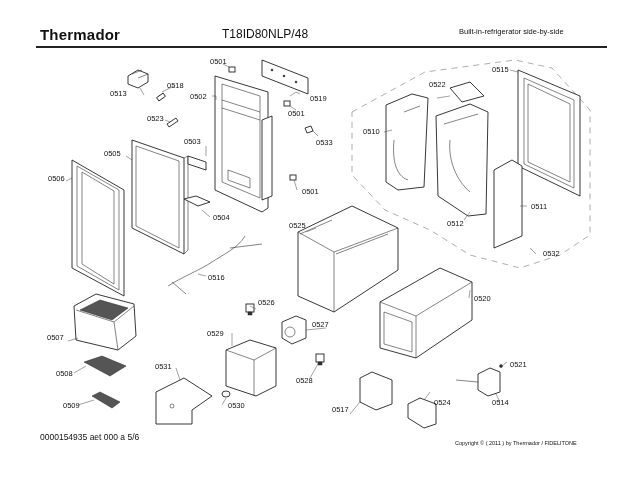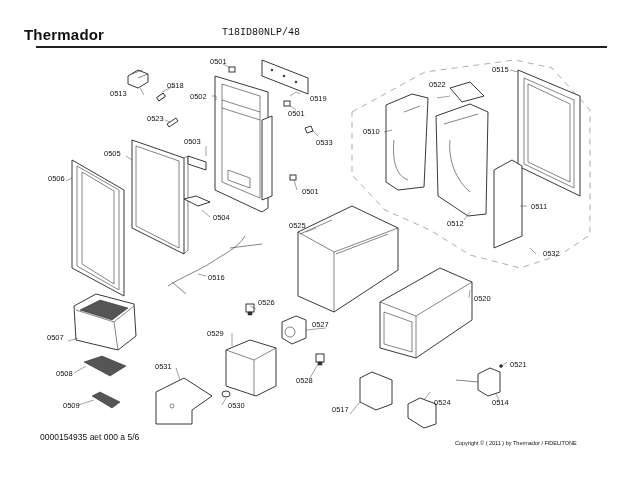--- a/index.html
+++ b/index.html
@@ -1,37 +1,38 @@
 <!DOCTYPE html>
 <html><head>
 <meta charset="utf-8">
 <style>
   html,body{margin:0;padding:0;background:#fff;}
   body{width:640px;height:480px;position:relative;overflow:hidden;font-family:"Liberation Sans",sans-serif;color:#111;}
-  .brand{position:absolute;left:24px;top:26px;font-size:15px;font-weight:bold;letter-spacing:0.2px;}
-  .model{position:absolute;left:222px;top:27px;font-size:10px;font-family:Liberation Mono, monospace;}
+  .brand{position:absolute;left:40px;top:26px;font-size:15px;font-weight:bold;letter-spacing:0.2px;}
+  .model{position:absolute;left:222px;top:27px;font-size:12px;}
   .desc{position:absolute;left:459px;top:26px;font-size:7.5px;line-height:12px;}
   .rule{position:absolute;left:36px;top:46px;width:571px;height:2px;background:#222;}
   .footer-left{position:absolute;left:40px;top:432px;font-size:8.5px;}
   .footer-right{position:absolute;left:455px;top:440px;font-size:5.5px;}
   svg.diagram{position:absolute;left:0;top:0;}
   .lbl{font-family:"Liberation Sans",sans-serif;font-size:7.5px;fill:#111;}
   .part{fill:#fff;stroke:#222;stroke-width:0.9;}
   .thin{fill:none;stroke:#333;stroke-width:0.6;}
   .lead{fill:none;stroke:#444;stroke-width:0.5;}
   .dash{fill:none;stroke:#777;stroke-width:0.6;stroke-dasharray:6 5;}
   .dark{fill:#333;stroke:#222;stroke-width:0.5;}
   .grid{fill:#555;stroke:#222;stroke-width:0.5;}
 </style>
 </head>
 <body>
 
 <div class="brand">Thermador</div>
 <div class="model">T18ID80NLP/48</div>
 <div class="desc">
+  <div>Built-in-refrigerator side-by-side</div>
 </div>
 <div class="rule"></div>
 
 <svg class="diagram" width="640" height="480" viewBox="0 0 640 480">
 
   <path class="dash" d="M352 112 L425 72 L470 66 L515 60 L552 68 L590 110 L590 235 L560 255 L520 268 L470 255 L430 230 L385 210 L352 175 Z"></path>
 
   <g>
     <path class="part" d="M128 76 L138 70 L148 74 L148 82 L138 88 L128 84 Z"></path>
     <path class="thin" d="M132 74 L142 70 M138 78 L148 74"></path>

